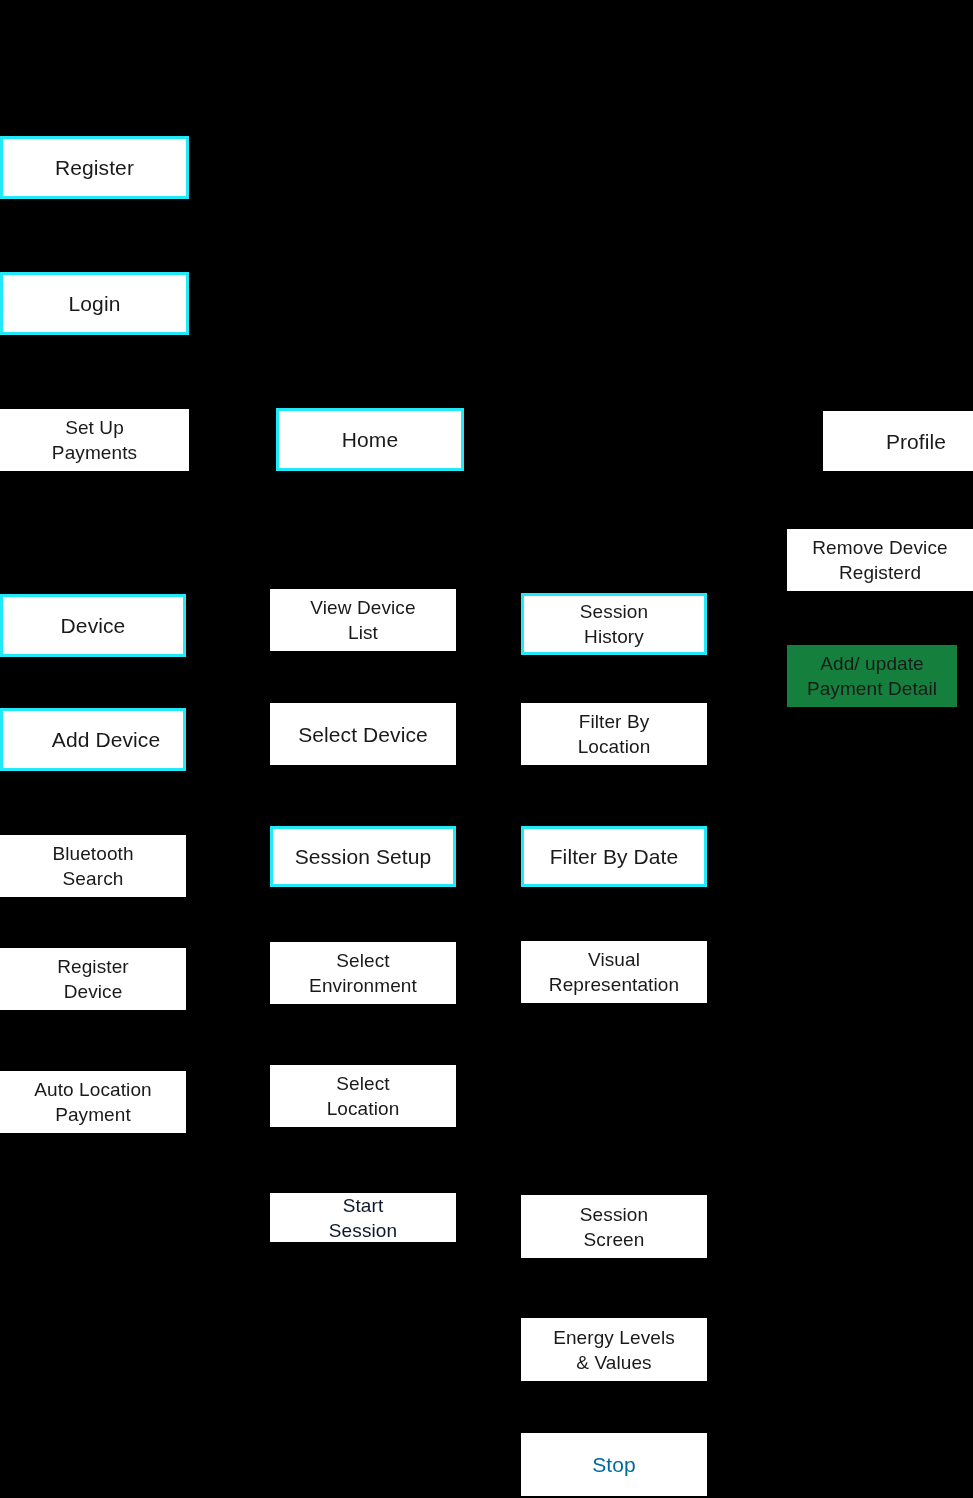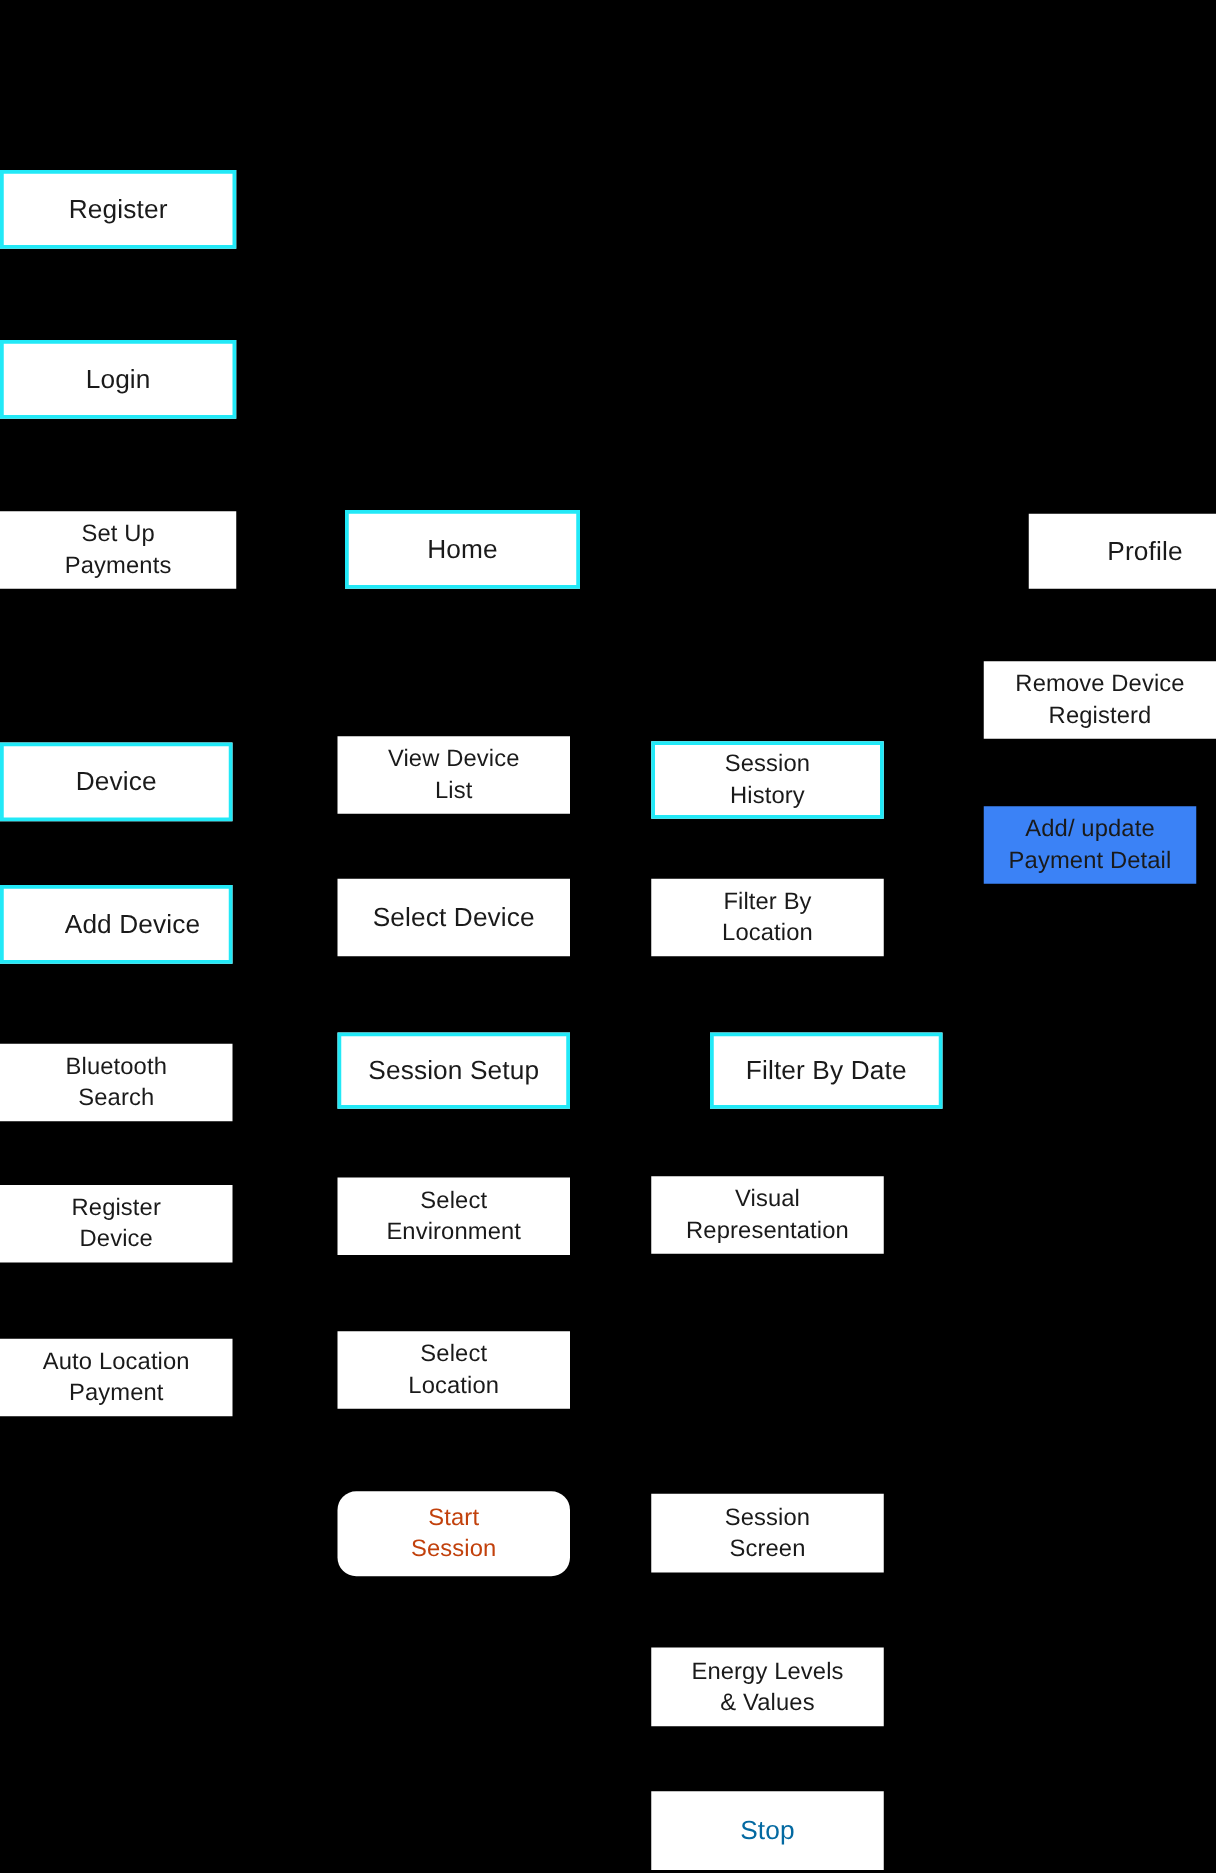--- a/index.html
+++ b/index.html
@@ -97,35 +97,35 @@
         <span class="label">Session Setup</span>
       </div>
       <div class="node plain" style="left: 270px; top: 942px; width: 186px; height: 62px; background: rgb(255, 255, 255); color: rgb(26, 26, 26);">
         <span class="label">Select
 Environment</span>
       </div>
       <div class="node plain" style="left: 270px; top: 1065px; width: 186px; height: 62px; background: rgb(255, 255, 255); color: rgb(26, 26, 26);">
         <span class="label">Select
 Location</span>
       </div>
-      <div class="node plain" style="left: 270px; top: 1193px; width: 186px; height: 68px; background: rgb(255, 255, 255); color: #c2410c; border-radius: 15px;">
+      <div class="node plain" style="left: 270px; top: 1193px; width: 186px; height: 49px; background: rgb(255, 255, 255); color: #0f172a;">
         <span class="label">Start
 Session</span>
       </div>
     </div>
     <div style="position: absolute; left: 0px; top: 0px; width: 100%; height: 100%;">
       <div class="node accent" style="left: 521px; top: 593px; width: 186px; height: 62px; background: rgb(255, 255, 255); color: rgb(26, 26, 26); border-color: rgb(34, 233, 247);">
         <span class="label">Session
 History</span>
       </div>
       <div class="node plain" style="left: 521px; top: 703px; width: 186px; height: 62px; background: rgb(255, 255, 255); color: rgb(26, 26, 26);">
         <span class="label">Filter By
 Location</span>
       </div>
-      <div class="node accent lg" style="left: 521px; top: 826px; width: 186px; height: 61px; background: rgb(255, 255, 255); color: rgb(26, 26, 26); border-color: rgb(34, 233, 247); margin-left: 47px;">
+      <div class="node accent lg" style="left: 521px; top: 826px; width: 186px; height: 61px; background: rgb(255, 255, 255); color: rgb(26, 26, 26); border-color: rgb(34, 233, 247);">
         <span class="label">Filter By Date</span>
       </div>
       <div class="node plain" style="left: 521px; top: 941px; width: 186px; height: 62px; background: rgb(255, 255, 255); color: rgb(26, 26, 26);">
         <span class="label">Visual
 Representation</span>
       </div>
       <div class="node plain" style="left: 521px; top: 1195px; width: 186px; height: 63px; background: rgb(255, 255, 255); color: rgb(26, 26, 26);">
         <span class="label">Session
 Screen</span>
       </div>
@@ -138,18 +138,18 @@
       </div>
     </div>
     <div style="position: absolute; left: 0px; top: 0px; width: 100%; height: 100%;">
       <div class="node plain lg" style="left: 787px; top: 411px; width: 186px; height: 60px; background: rgb(255, 255, 255); color: rgb(26, 26, 26); margin-left: 36px;">
         <span class="label">Profile</span>
       </div>
       <div class="node plain" style="left: 787px; top: 529px; width: 186px; height: 62px; background: rgb(255, 255, 255); color: rgb(26, 26, 26);">
         <span class="label">Remove Device
 Registerd</span>
       </div>
-      <div class="node plain" style="left: 787px; top: 645px; width: 170px; height: 62px; background: #3b82f6; color: rgb(26, 26, 26);">
+      <div class="node plain" style="left: 787px; top: 645px; width: 170px; height: 62px; background: #15803d; color: rgb(26, 26, 26);">
         <span class="label">Add/ update
 Payment Detail</span>
       </div>
     </div>
   </div>
 
 </body></html>

